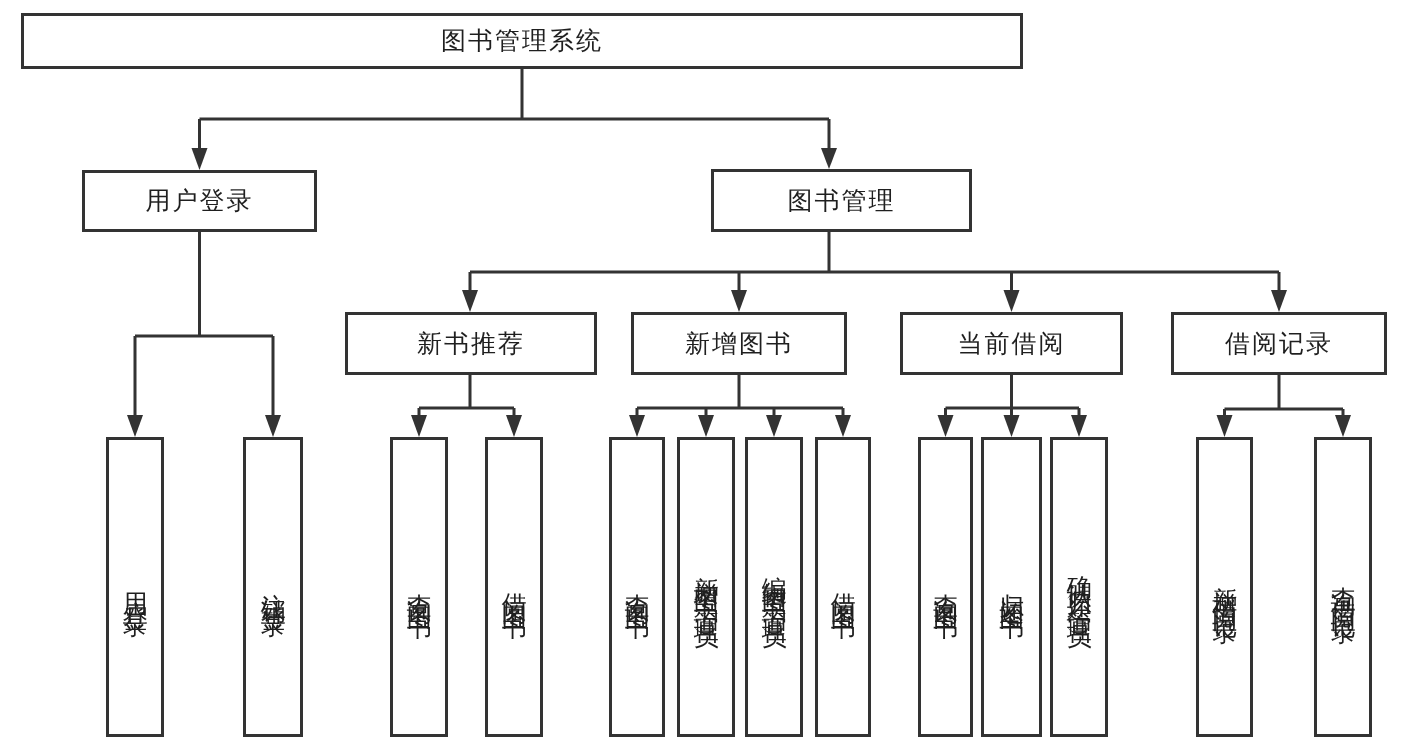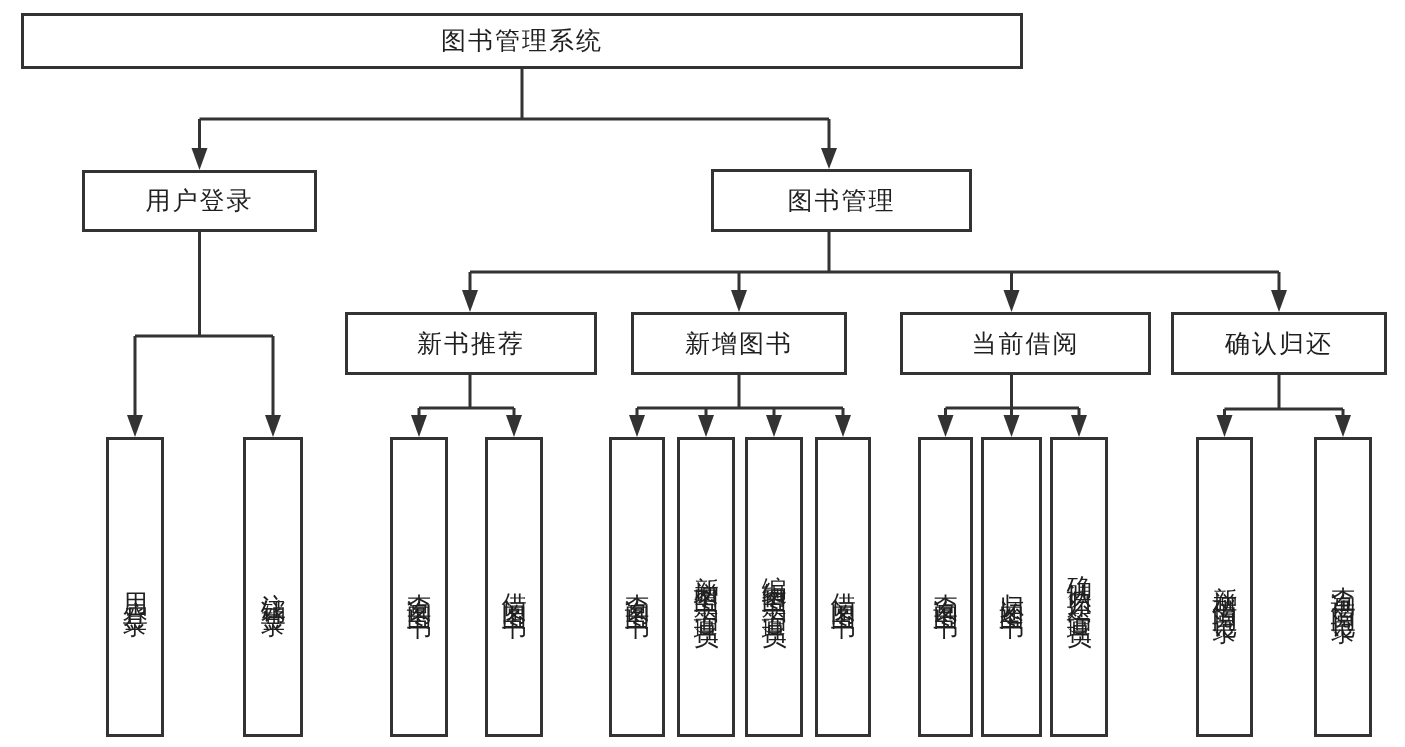--- a/index.html
+++ b/index.html
@@ -91,22 +91,22 @@
     </g>
   </svg>
 
   <div class="node" style="left:21px;top:13px;width:1002px;height:56px">图书管理系统</div>
 
   <div class="node" style="left:82px;top:170px;width:235px;height:62px">用户登录</div>
   <div class="node" style="left:711px;top:169px;width:261px;height:63px">图书管理</div>
 
   <div class="node" style="left:345px;top:312px;width:252px;height:63px">新书推荐</div>
   <div class="node" style="left:631px;top:312px;width:216px;height:63px">新增图书</div>
-  <div class="node" style="left:900px;top:312px;width:251px;height:63px">当前借阅</div>
-  <div class="node" style="left:1171px;top:312px;width:216px;height:63px">确认归还</div>
+  <div class="node" style="left:900px;top:312px;width:223px;height:63px">当前借阅</div>
+  <div class="node" style="left:1171px;top:312px;width:216px;height:63px">借阅记录</div>
 
   <div class="node" style="left:106px;top:437px;width:58px;height:300px">
     <span class="vtext">用户登录</span>
   </div>
   <div class="node" style="left:243px;top:437px;width:60px;height:300px">
     <span class="vtext">注销登录</span>
   </div>
 
   <div class="node" style="left:390px;top:437px;width:58px;height:300px">
     <span class="vtext">查询图书</span>

